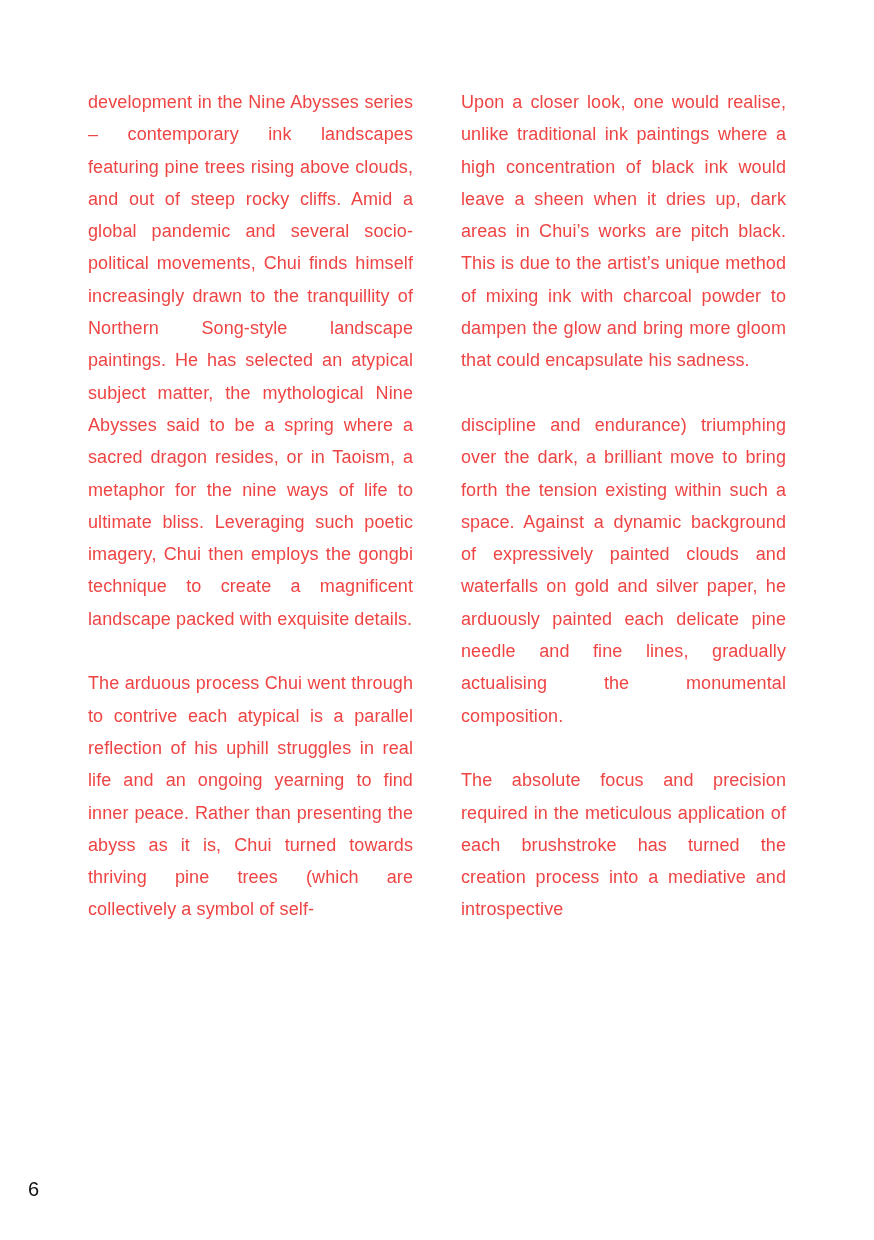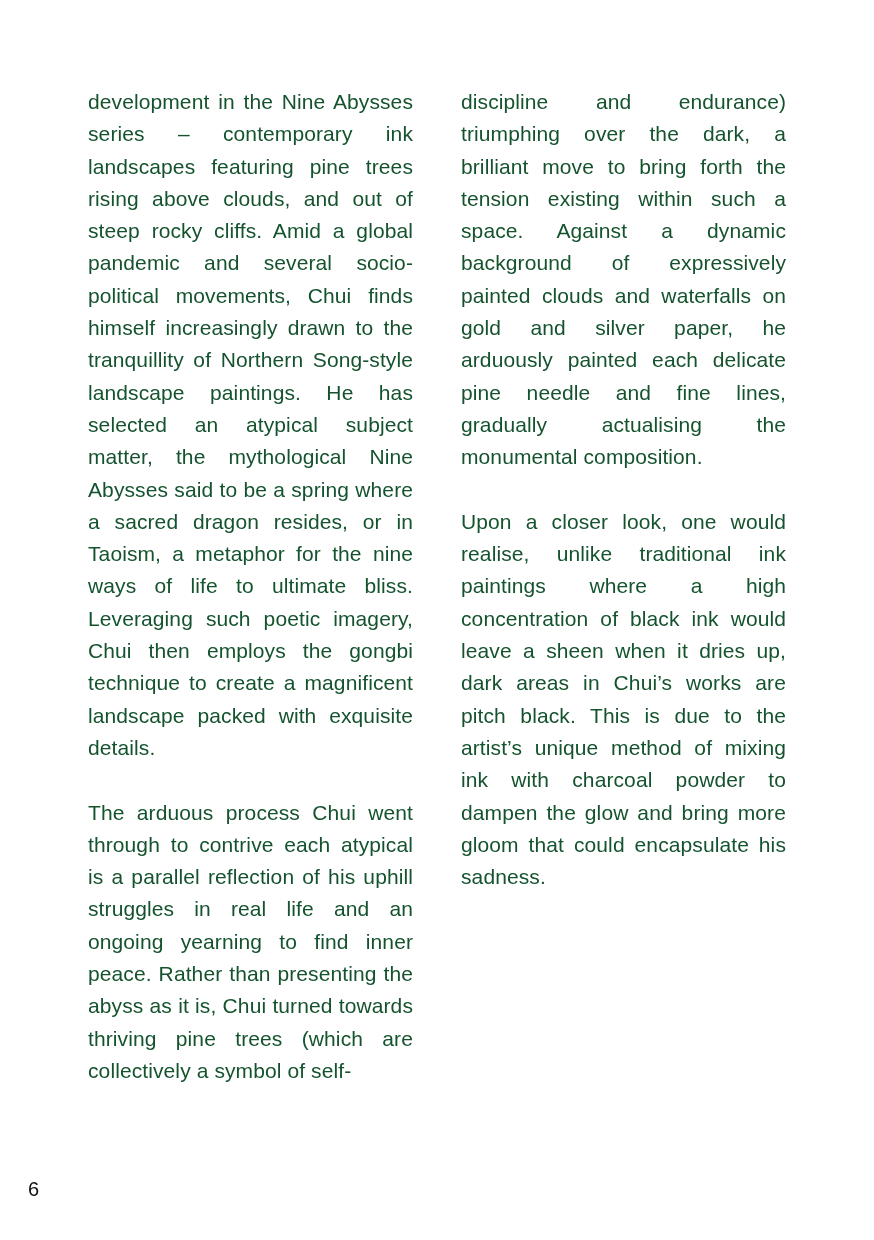--- a/index.html
+++ b/index.html
@@ -1,36 +1,37 @@
 <!DOCTYPE html>
 <html><head>
 <meta charset="utf-8">
 <style>
   html, body { margin:0; padding:0; background:#ffffff; }
   body { width:874px; height:1240px; position:relative; overflow:hidden; }
   .col {
     position:absolute; top:86px; width:325px;
     font-family:"Liberation Sans", sans-serif;
-    font-size:21px; line-height:32.3px; color:#14532d;
+    font-size:18px; line-height:32.3px; color:#ef4444;
     text-align:justify; letter-spacing:0.1px;
   }
   .col p { margin:0 0 32.3px 0; }
   .col-left { left:88px; }
   .col-right { left:461px; }
   .page-num {
     position:absolute; left:28px; top:1178px;
     font-family:"Liberation Sans", sans-serif; font-size:20px; color:#111;
   }
 </style>
 </head>
 <body>
 
 <div class="col col-left">
   <p>development in the Nine Abysses series – contemporary ink landscapes featuring pine trees rising above clouds, and out of steep rocky cliffs. Amid a global pandemic and several socio-political movements, Chui finds himself increasingly drawn to the tranquillity of Northern Song-style landscape paintings. He has selected an atypical subject matter, the mythological Nine Abysses said to be a spring where a sacred dragon resides, or in Taoism, a metaphor for the nine ways of life to ultimate bliss. Leveraging such poetic imagery, Chui then employs the gongbi technique to create a magnificent landscape packed with exquisite details.</p>
   <p>The arduous process Chui went through to contrive each atypical is a parallel reflection of his uphill struggles in real life and an ongoing yearning to find inner peace. Rather than presenting the abyss as it is, Chui turned towards thriving pine trees (which are collectively a symbol of self-</p>
 </div>
 
 <div class="col col-right">
+  <p>Upon a closer look, one would realise, unlike traditional ink paintings where a high concentration of black ink would leave a sheen when it dries up, dark areas in Chui’s works are pitch black. This is due to the artist’s unique method of mixing ink with charcoal powder to dampen the glow and bring more gloom that could encapsulate his sadness.</p>
   <p>discipline and endurance) triumphing over the dark, a brilliant move to bring forth the tension existing within such a space. Against a dynamic background of expressively painted clouds and waterfalls on gold and silver paper, he arduously painted each delicate pine needle and fine lines, gradually actualising the monumental composition.</p>
-  <p>Upon a closer look, one would realise, unlike traditional ink paintings where a high concentration of black ink would leave a sheen when it dries up, dark areas in Chui’s works are pitch black. This is due to the artist’s unique method of mixing ink with charcoal powder to dampen the glow and bring more gloom that could encapsulate his sadness.</p>
+  <p>The absolute focus and precision required in the meticulous application of each brushstroke has turned the creation process into a mediative and introspective</p>
 </div>
 
 <div class="page-num">6</div>
 
 </body></html>

